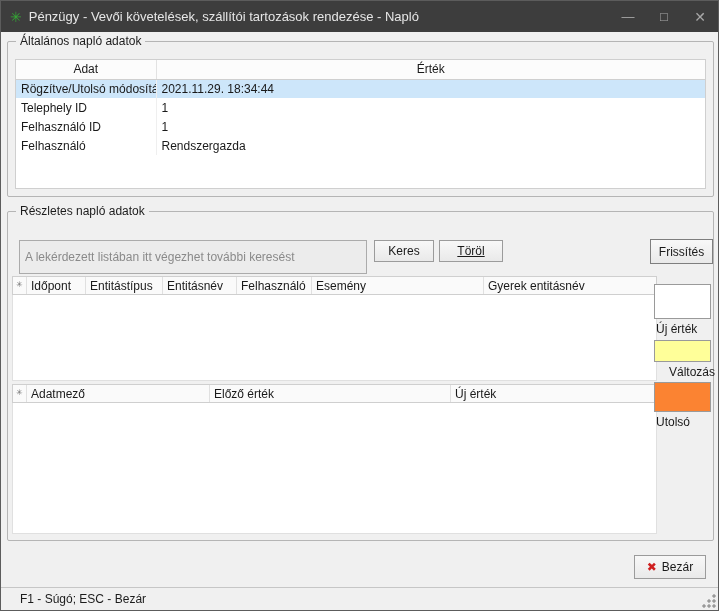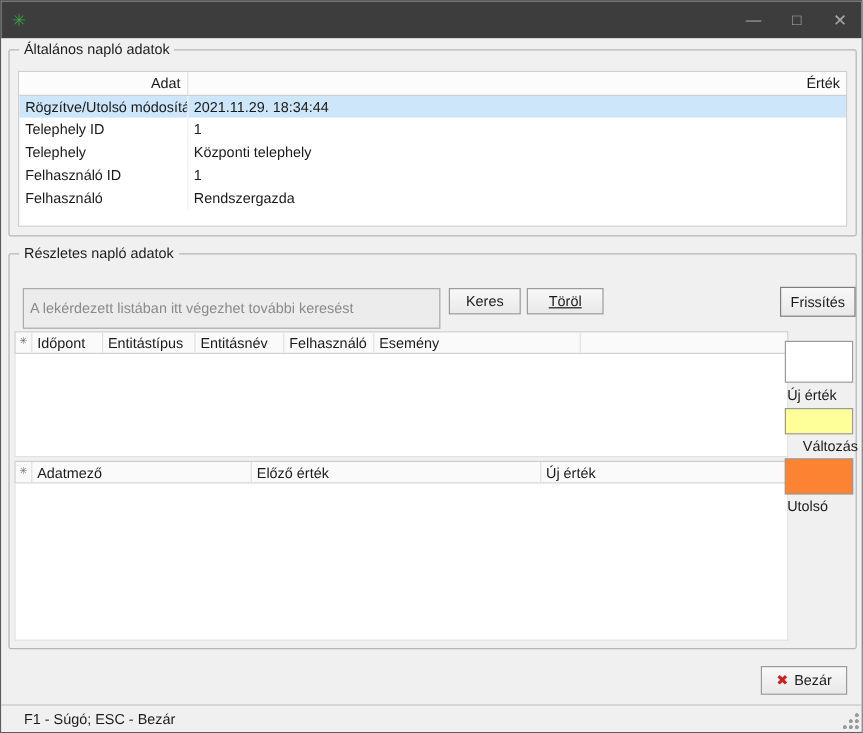--- a/index.html
+++ b/index.html
@@ -33,21 +33,21 @@
   }
   #group-general{ left:6px; top:9px; width:707px; height:156px; }
   #group-details{ left:6px; top:179px; width:707px; height:330px; }
   
   .grid-wrap{
     position:absolute; left:7px; top:17px; right:7px; bottom:7px;
     background:#ffffff; border:1px solid #cfcfcf; overflow:hidden;
   }
   table.grid{ width:100%; border-collapse:collapse; table-layout:fixed; font-size:12px; }
   table.grid th{
-    text-align:right; font-weight:normal; background:#fcfcfc;
+    text-align:center; font-weight:normal; background:#fcfcfc;
     border-bottom:1px solid #cfcfcf; border-right:1px solid #e2e2e2;
     padding:2px 5px; height:19px;
   }
   table.grid th:last-child{ border-right:none; }
   table.grid td{
     padding:2px 5px; height:19px; border-right:1px solid #efefef;
     white-space:nowrap; overflow:hidden;
   }
   table.grid td:last-child{ border-right:none; }
   tr.selected td{ background:#cde6fa; }
@@ -120,20 +120,21 @@
       radial-gradient(circle at 2px 12px,  #9a9a9a 1.4px, transparent 1.9px);
   }
 </style>
 </head>
 <body>
 
 <div class="window">
 
   <div class="titlebar">
     <span class="app-icon">✳</span>
+    <span class="win-title">Pénzügy - Vevői követelések, szállítói tartozások rendezése - Napló</span>
     <div class="win-buttons">
       <div class="win-btn">—</div>
       <div class="win-btn">□</div>
       <div class="win-btn close">✕</div>
     </div>
   </div>
 
   <div class="body">
 
     <div class="groupbox" id="group-general">
@@ -153,24 +154,20 @@
           <tbody>
             <tr class="selected">
               <td>Rögzítve/Utolsó módosítás</td>
               <td>2021.11.29. 18:34:44</td>
             </tr>
             <tr>
               <td>Telephely ID</td>
               <td>1</td>
             </tr>
             <tr>
-              <td>Telephely</td>
-              <td>Központi telephely</td>
-            </tr>
-            <tr>
               <td>Felhasználó ID</td>
               <td>1</td>
             </tr>
             <tr>
               <td>Felhasználó</td>
               <td>Rendszergazda</td>
             </tr>
           </tbody>
         </table>
       </div>
@@ -184,20 +181,21 @@
       <button class="btn" id="btn-torol">Töröl</button>
       <button class="btn" id="btn-frissites">Frissítés</button>
 
       <div class="grid-header" id="events-header">
         <div class="hcell c-star">✳</div>
         <div class="hcell" style="width:59px">Időpont</div>
         <div class="hcell" style="width:77px">Entitástípus</div>
         <div class="hcell" style="width:74px">Entitásnév</div>
         <div class="hcell" style="width:75px">Felhasználó</div>
         <div class="hcell" style="width:172px">Esemény</div>
+        <div class="hcell last">Gyerek entitásnév</div>
       </div>
       <div class="grid-body" id="events-body"></div>
 
       <div class="grid-header" id="fields-header">
         <div class="hcell c-star">✳</div>
         <div class="hcell" style="width:183px">Adatmező</div>
         <div class="hcell" style="width:241px">Előző érték</div>
         <div class="hcell last">Új érték</div>
       </div>
       <div class="grid-body" id="fields-body"></div>

